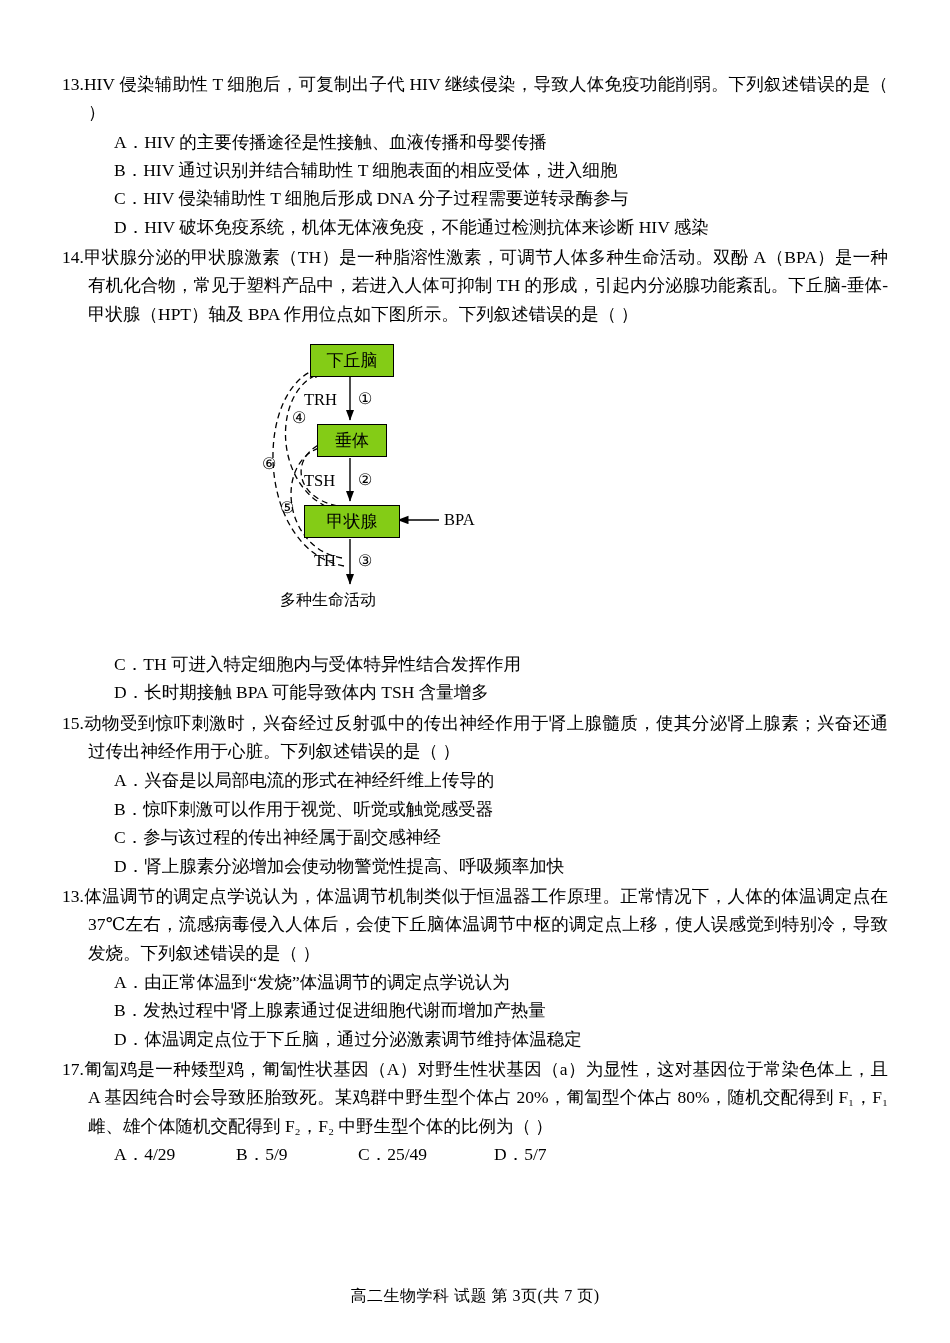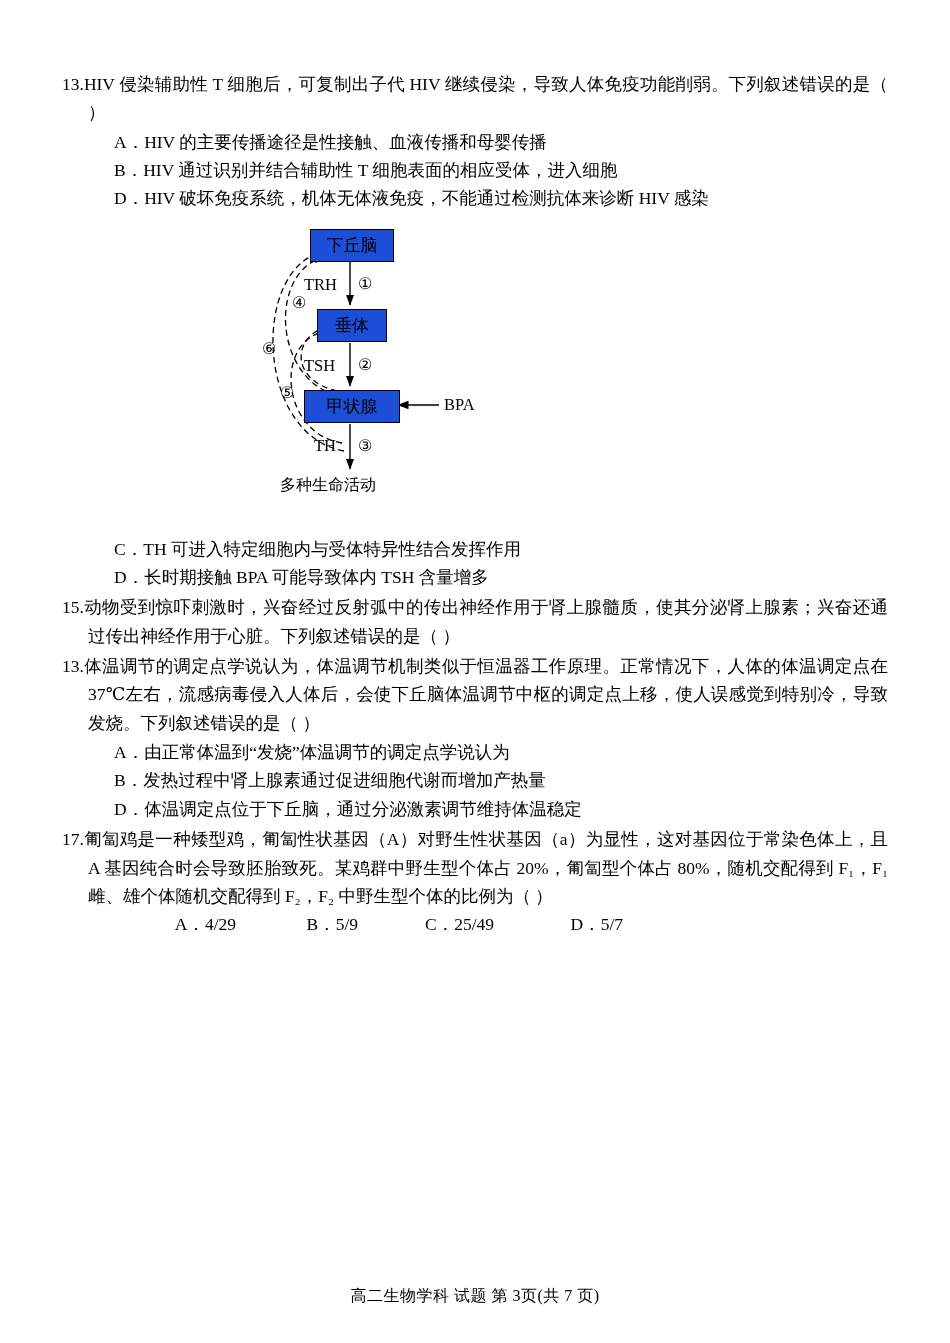--- a/index.html
+++ b/index.html
@@ -48,44 +48,43 @@
     min-width: 24px;
   }
   .answers-row {
     font-size: 17.5px;
     line-height: 1.62;
     padding-left: 52px;
     display: flex;
   }
   .answers-row .ans {
     display: inline-block;
-    text-align: right;
   }
   .ans-a { width: 122px; }
   .ans-b { width: 122px; }
   .ans-c { width: 136px; }
-  .ans-d { width: 100px; margin-left: 29px; }
+  .ans-d { width: 100px; }
 
   
   .diagram-wrap {
     position: relative;
     height: 312px;
     margin-top: 6px;
     margin-bottom: 4px;
   }
   .diagram {
     position: relative;
     width: 420px;
     height: 312px;
     margin-left: 170px;
   }
   .box {
     position: absolute;
     border: 1.3px solid #000;
-    background: #1d4ed8;
+    background: #84cc16;
     font-size: 17px;
     text-align: center;
     line-height: 1;
     padding: 7px 10px;
     font-family: "Liberation Serif", "DejaVu Serif", serif;
   }
   .lbl {
     position: absolute;
     font-size: 16.5px;
     line-height: 1;
@@ -117,25 +116,27 @@
 </head>
 <body>
 
 <div class="page">
 
   <div class="q">
     <div class="q-head hang"><span>13.</span><span>HIV 侵染辅助性 T 细胞后，可复制出子代 HIV 继续侵染，导致人体免疫功能削弱。下列叙述错误的是（      ）</span></div>
     <div class="opts">
       <div class="opt"><span class="opt-letter">A．</span><span>HIV 的主要传播途径是性接触、血液传播和母婴传播</span></div>
       <div class="opt"><span class="opt-letter">B．</span><span>HIV 通过识别并结合辅助性 T 细胞表面的相应受体，进入细胞</span></div>
+      <div class="opt"><span class="opt-letter">C．</span><span>HIV 侵染辅助性 T 细胞后形成 DNA 分子过程需要逆转录酶参与</span></div>
       <div class="opt"><span class="opt-letter">D．</span><span>HIV 破坏免疫系统，机体无体液免疫，不能通过检测抗体来诊断 HIV 感染</span></div>
     </div>
   </div>
 
   <div class="q">
+    <div class="q-head hang"><span>14.</span><span>甲状腺分泌的甲状腺激素（TH）是一种脂溶性激素，可调节人体多种生命活动。双酚 A（BPA）是一种有机化合物，常见于塑料产品中，若进入人体可抑制 TH 的形成，引起内分泌腺功能紊乱。下丘脑-垂体-甲状腺（HPT）轴及 BPA 作用位点如下图所示。下列叙述错误的是（      ）</span></div>
 
     <div class="diagram-wrap">
       <div class="diagram">
         <svg width="420" height="312" viewBox="0 0 420 312">
           <defs>
             <marker id="arrow" markerWidth="9" markerHeight="9" refX="7.5" refY="3" orient="auto" markerUnits="strokeWidth">
               <path d="M0,0 L8,3 L0,6 z" fill="#000"></path>
             </marker>
             <marker id="arrowd" markerWidth="9" markerHeight="9" refX="7.5" refY="3" orient="auto" markerUnits="strokeWidth">
               <path d="M0,0 L8,3 L0,6 z" fill="#000"></path>
@@ -178,20 +179,26 @@
     </div>
 
     <div class="opts">
       <div class="opt"><span class="opt-letter">C．</span><span>TH 可进入特定细胞内与受体特异性结合发挥作用</span></div>
       <div class="opt"><span class="opt-letter">D．</span><span>长时期接触 BPA 可能导致体内 TSH 含量增多</span></div>
     </div>
   </div>
 
   <div class="q">
     <div class="q-head hang"><span>15.</span><span>动物受到惊吓刺激时，兴奋经过反射弧中的传出神经作用于肾上腺髓质，使其分泌肾上腺素；兴奋还通过传出神经作用于心脏。下列叙述错误的是（      ）</span></div>
+    <div class="opts">
+      <div class="opt"><span class="opt-letter">A．</span><span>兴奋是以局部电流的形式在神经纤维上传导的</span></div>
+      <div class="opt"><span class="opt-letter">B．</span><span>惊吓刺激可以作用于视觉、听觉或触觉感受器</span></div>
+      <div class="opt"><span class="opt-letter">C．</span><span>参与该过程的传出神经属于副交感神经</span></div>
+      <div class="opt"><span class="opt-letter">D．</span><span>肾上腺素分泌增加会使动物警觉性提高、呼吸频率加快</span></div>
+    </div>
   </div>
 
   <div class="q">
     <div class="q-head hang"><span>13.</span><span>体温调节的调定点学说认为，体温调节机制类似于恒温器工作原理。正常情况下，人体的体温调定点在 37℃左右，流感病毒侵入人体后，会使下丘脑体温调节中枢的调定点上移，使人误感觉到特别冷，导致发烧。下列叙述错误的是（      ）</span></div>
     <div class="opts">
       <div class="opt"><span class="opt-letter">A．</span><span>由正常体温到“发烧”体温调节的调定点学说认为</span></div>
       <div class="opt"><span class="opt-letter">B．</span><span>发热过程中肾上腺素通过促进细胞代谢而增加产热量</span></div>
       <div class="opt"><span class="opt-letter">D．</span><span>体温调定点位于下丘脑，通过分泌激素调节维持体温稳定</span></div>
     </div>
   </div>

